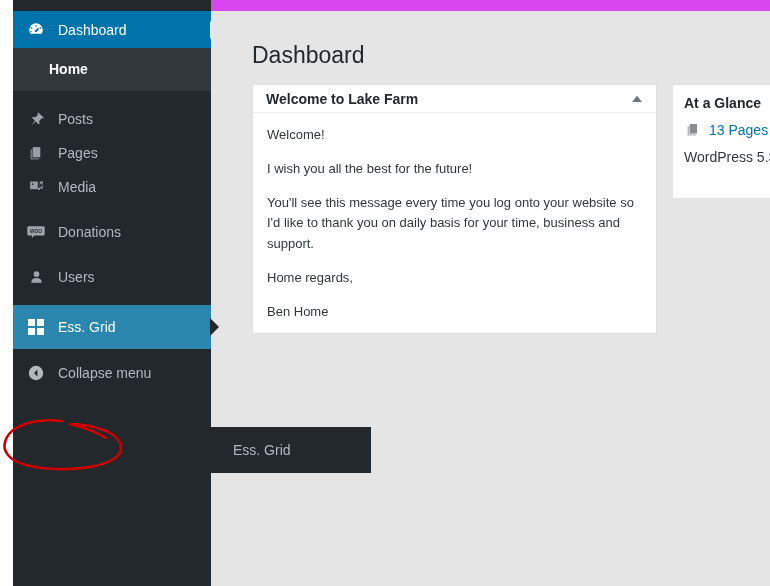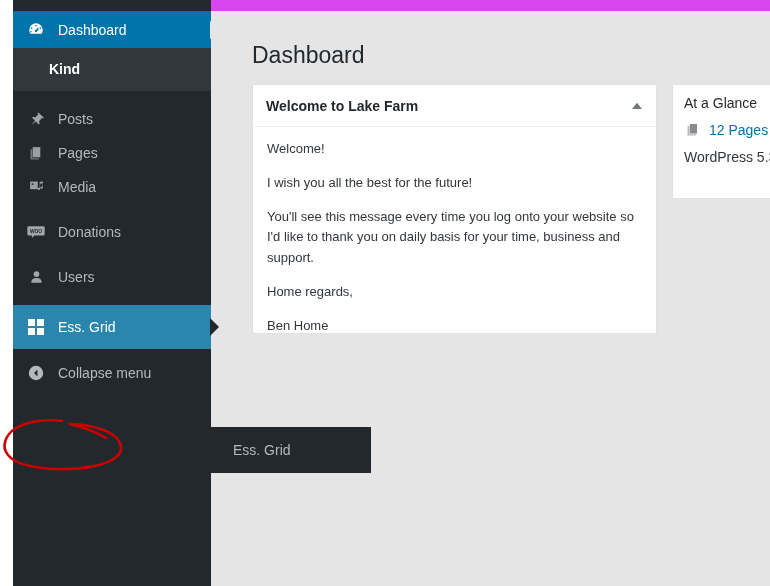--- a/index.html
+++ b/index.html
@@ -186,21 +186,21 @@
     left: 252px;
     top: 84px;
     width: 405px;
     height: 250px;
     background: #ffffff;
     border: 1px solid #e1e1e1;
     z-index: 3;
   }
   .welcome-head {
     position: relative;
-    height: 42px;
+    height: 28px;
     display: flex;
     align-items: center;
     padding: 0 0 0 13px;
     border-bottom: 1px solid #eeeeee;
   }
   .welcome-head .wh-title {
     font-size: 14px;
     font-weight: bold;
     color: #23282d;
   }
@@ -238,21 +238,21 @@
     overflow: hidden;
   }
   .glance-head {
     height: 36px;
     display: flex;
     align-items: center;
     padding-left: 11px;
   }
   .glance-head .gh-title {
     font-size: 14px;
-    font-weight: normal;
+    font-weight: bold;
     color: #23282d;
     white-space: nowrap;
   }
   .glance-row {
     display: flex;
     align-items: center;
     padding-left: 11px;
     margin-bottom: 10px;
   }
   .glance-row .pages-icon {
@@ -302,21 +302,21 @@
     <div class="menu-item current">
       <span class="mi-icon">
         <svg width="18" height="18" viewBox="0 0 20 20" fill="currentColor">
           <path d="M10 2.5a7.5 7.5 0 00-7.5 7.5c0 1.6.5 3.1 1.35 4.3h12.3A7.44 7.44 0 0017.5 10 7.5 7.5 0 0010 2.5zm0 2a.9.9 0 110 1.8.9.9 0 010-1.8zM5.2 7a.9.9 0 110 1.8.9.9 0 010-1.8zm9.6 0a.9.9 0 110 1.8.9.9 0 010-1.8zM4.4 11.1a.9.9 0 110 1.8.9.9 0 010-1.8zm7.9-3.6l1 1-2.6 3.6a1.2 1.2 0 01-1.85-1.5z"></path>
         </svg>
       </span>
       <span class="mi-label">Dashboard</span>
     </div>
 
     <div class="submenu">
-      <span class="sub-item">Kind</span>
+      <span class="sub-item">Home</span>
     </div>
 
     <div class="menu-gap"></div>
 
     <div class="menu-item">
       <span class="mi-icon">
         <svg width="17" height="17" viewBox="0 0 20 20" fill="currentColor">
           <path d="M13.6 1.9l-1.1 1.1 1 1-3.6 3.6-2.5-.7-1.1 1.1 3.4 3.4-4.3 5.3 5.3-4.3 3.4 3.4 1.1-1.1-.7-2.5L18.1 8l1 1 1.1-1.1z" transform="translate(-1.5,0)"></path>
         </svg>
       </span>
@@ -425,21 +425,21 @@
     <div class="glance-head">
       <span class="gh-title">At a Glance</span>
     </div>
     <div class="glance-row">
       <span class="pages-icon">
         <svg width="16" height="16" viewBox="0 0 20 20" fill="currentColor">
           <path d="M6 2.5h9v12H6z" opacity="0.95"></path>
           <path d="M3.2 5h2.3v10.2h8.3v1.6H3.2z" opacity="0.6"></path>
         </svg>
       </span>
-      <span class="pages-link">12 Pages</span>
+      <span class="pages-link">13 Pages</span>
     </div>
     <div class="glance-version">WordPress 5.3</div>
   </div>
 
   <svg class="annotation" viewBox="0 0 150 80" xmlns="http://www.w3.org/2000/svg">
     <path d="M62 13 C 46 11, 28 13, 16 20
              C 5 27, 1 39, 8 47
              C 15 56, 32 60, 55 61
              C 80 62, 104 58, 115 50
              C 125 43, 122 32, 110 25

